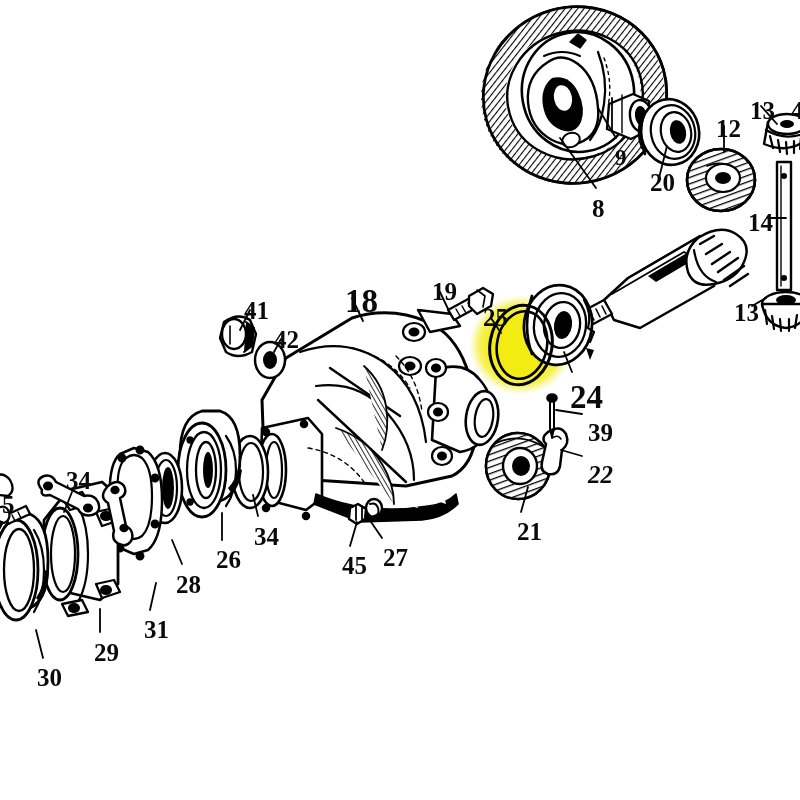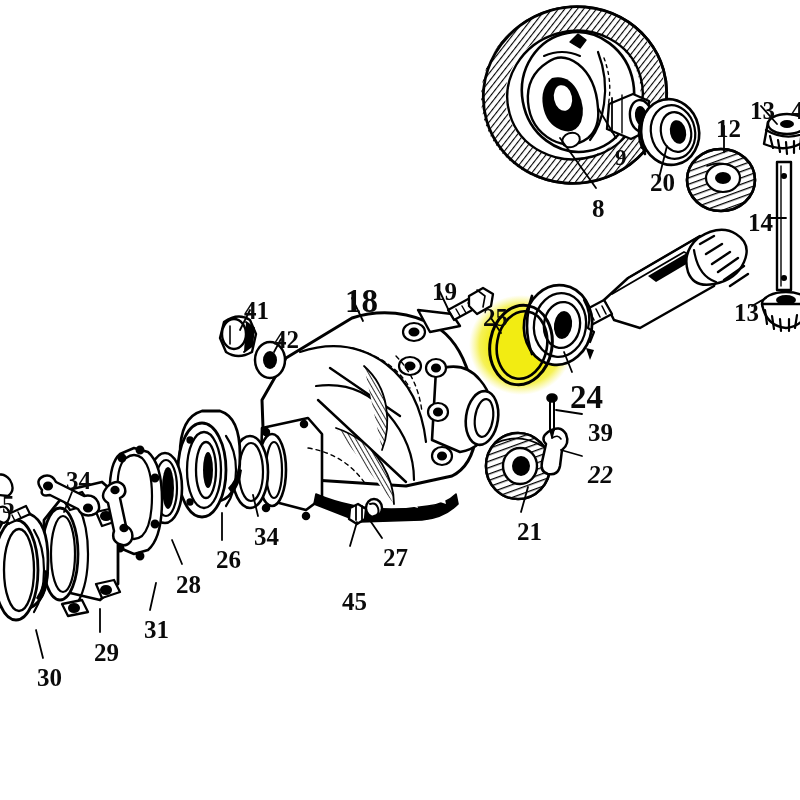--- a/index.html
+++ b/index.html
@@ -392,21 +392,21 @@
       <div class="callout" style="left: 734px; top: 300px; font-size: 25px;">13</div>
       <div class="callout" style="left: 244px; top: 298px; font-size: 25px;">41</div>
       <div class="callout" style="left: 274px; top: 327px; font-size: 25px;">42</div>
       <div class="callout" style="left: 345px; top: 285px; font-size: 33px;">18</div>
       <div class="callout" style="left: 432px; top: 279px; font-size: 25px;">19</div>
       <div class="callout" style="left: 483px; top: 305px; font-size: 25px;">25</div>
       <div class="callout" style="left: 570px; top: 381px; font-size: 33px;">24</div>
       <div class="callout" style="left: 588px; top: 420px; font-size: 25px;">39</div>
       <div class="callout" style="left: 588px; top: 462px; font-size: 25px; font-style: italic;">22</div>
       <div class="callout" style="left: 517px; top: 519px; font-size: 25px;">21</div>
-      <div class="callout" style="left: 342px; top: 553px; font-size: 25px; margin-top: 36px;">45</div>
+      <div class="callout" style="left: 342px; top: 553px; font-size: 25px;">45</div>
       <div class="callout" style="left: 383px; top: 545px; font-size: 25px;">27</div>
       <div class="callout" style="left: 254px; top: 524px; font-size: 25px;">34</div>
       <div class="callout" style="left: 216px; top: 547px; font-size: 25px;">26</div>
       <div class="callout" style="left: 176px; top: 572px; font-size: 25px; text-align: right;">28</div>
       <div class="callout" style="left: 144px; top: 617px; font-size: 25px;">31</div>
       <div class="callout" style="left: 94px; top: 640px; font-size: 25px;">29</div>
       <div class="callout" style="left: 37px; top: 665px; font-size: 25px;">30</div>
       <div class="callout" style="left: 66px; top: 468px; font-size: 25px;">34</div>
       <div class="callout" style="left: 2px; top: 492px; font-size: 25px;">5</div>
     </div>

